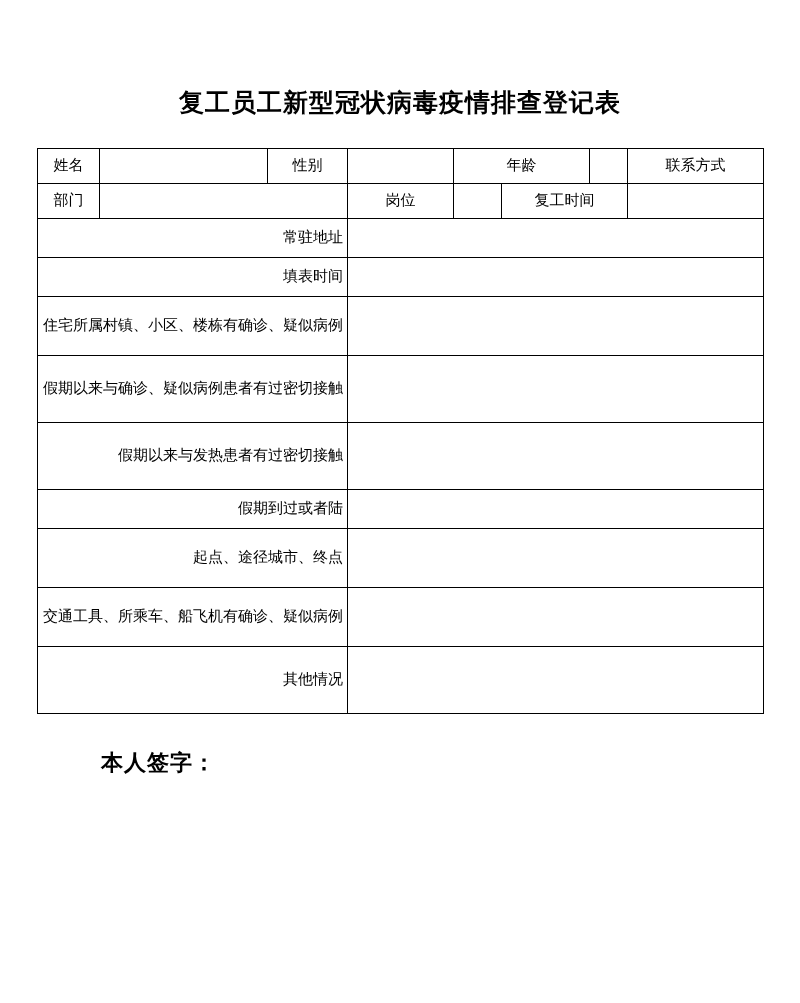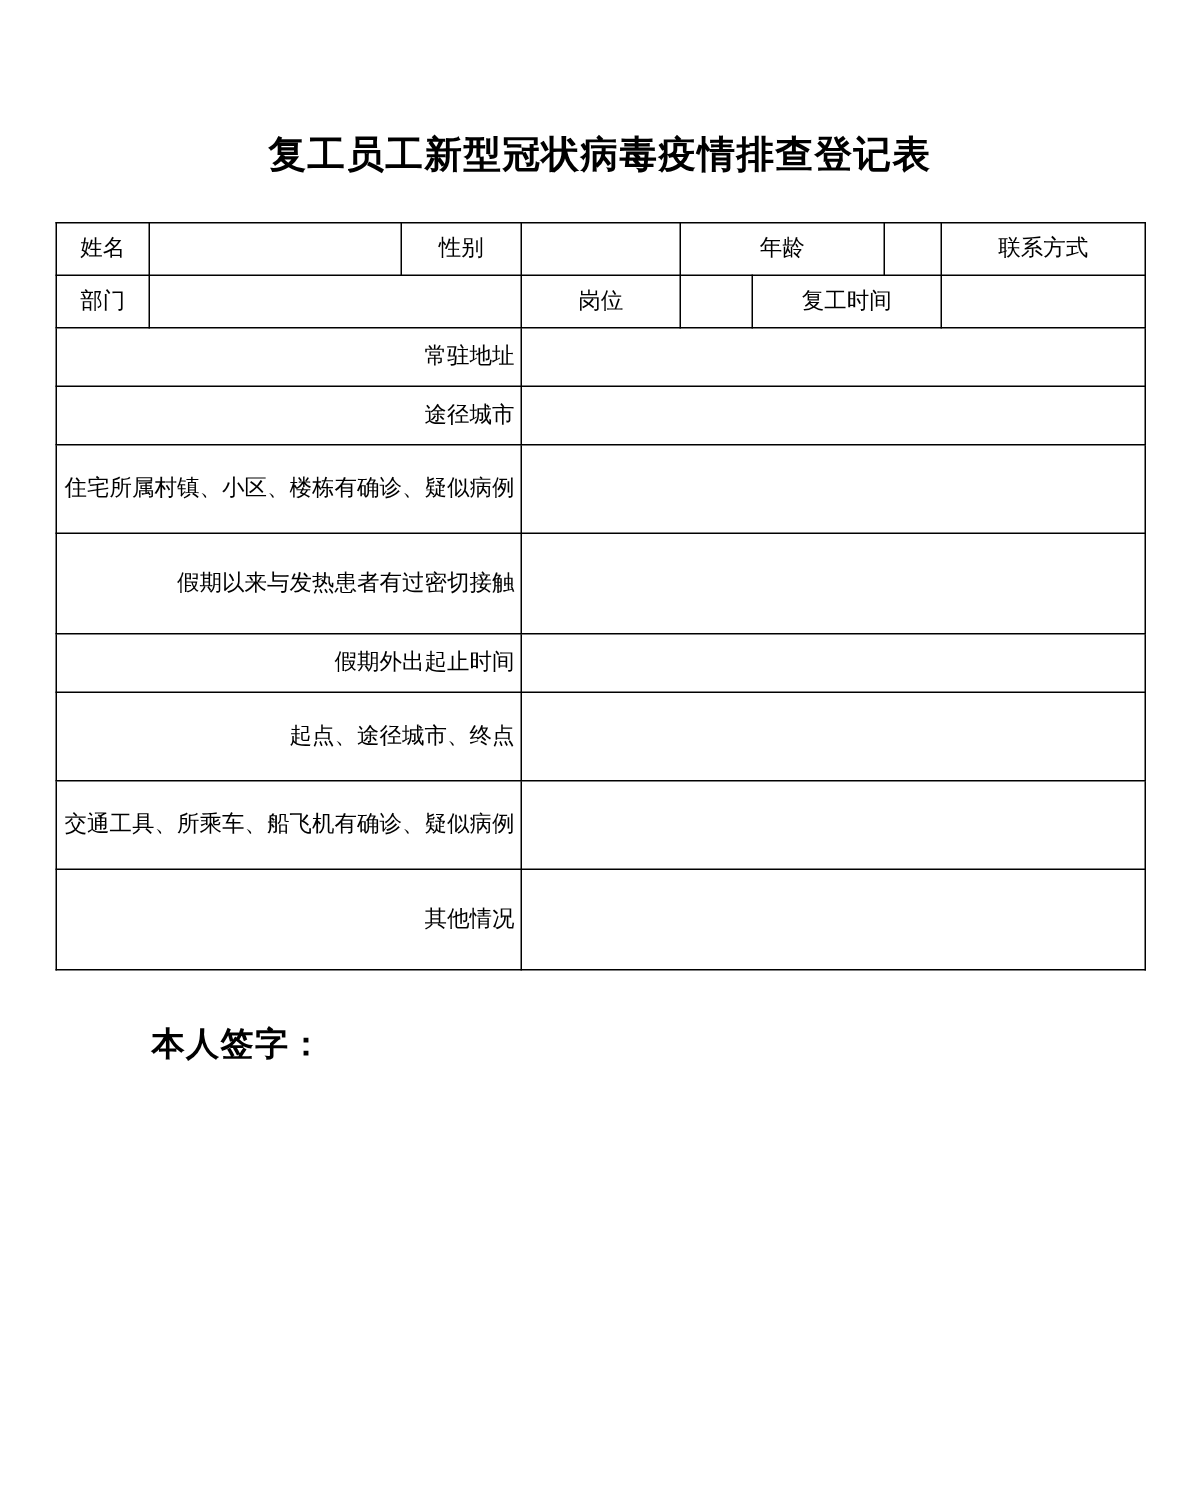--- a/index.html
+++ b/index.html
@@ -115,33 +115,37 @@
         <td class="val" colspan="1"></td>
         <td class="lbl" colspan="2">复工时间</td>
         <td class="val"></td>
       </tr>
 
       <tr class="rowH38">
         <td class="lbl-wrap" colspan="4">常驻地址</td>
         <td class="val" colspan="6"></td>
       </tr>
       <tr class="rowH38">
-        <td class="lbl-wrap" colspan="4">途径城市</td>
+        <td class="lbl-wrap" colspan="4">填表时间</td>
         <td class="val" colspan="6"></td>
       </tr>
       <tr class="rowH58">
         <td class="lbl-wrap" colspan="4">住宅所属村镇、小区、楼栋有确诊、疑似病例</td>
         <td class="val" colspan="6"></td>
       </tr>
       <tr class="rowH66">
+        <td class="lbl-wrap" colspan="4">假期以来与确诊、疑似病例患者有过密切接触</td>
+        <td class="val" colspan="6"></td>
+      </tr>
+      <tr class="rowH66">
         <td class="lbl-wrap" colspan="4">假期以来与发热患者有过密切接触</td>
         <td class="val" colspan="6"></td>
       </tr>
       <tr class="rowH38">
-        <td class="lbl-wrap" colspan="4">假期外出起止时间</td>
+        <td class="lbl-wrap" colspan="4">假期到过或者陆</td>
         <td class="val" colspan="6"></td>
       </tr>
       <tr class="rowH58">
         <td class="lbl-wrap" colspan="4">起点、途径城市、终点</td>
         <td class="val" colspan="6"></td>
       </tr>
       <tr class="rowH58">
         <td class="lbl-wrap" colspan="4">交通工具、所乘车、船飞机有确诊、疑似病例</td>
         <td class="val" colspan="6"></td>
       </tr>

